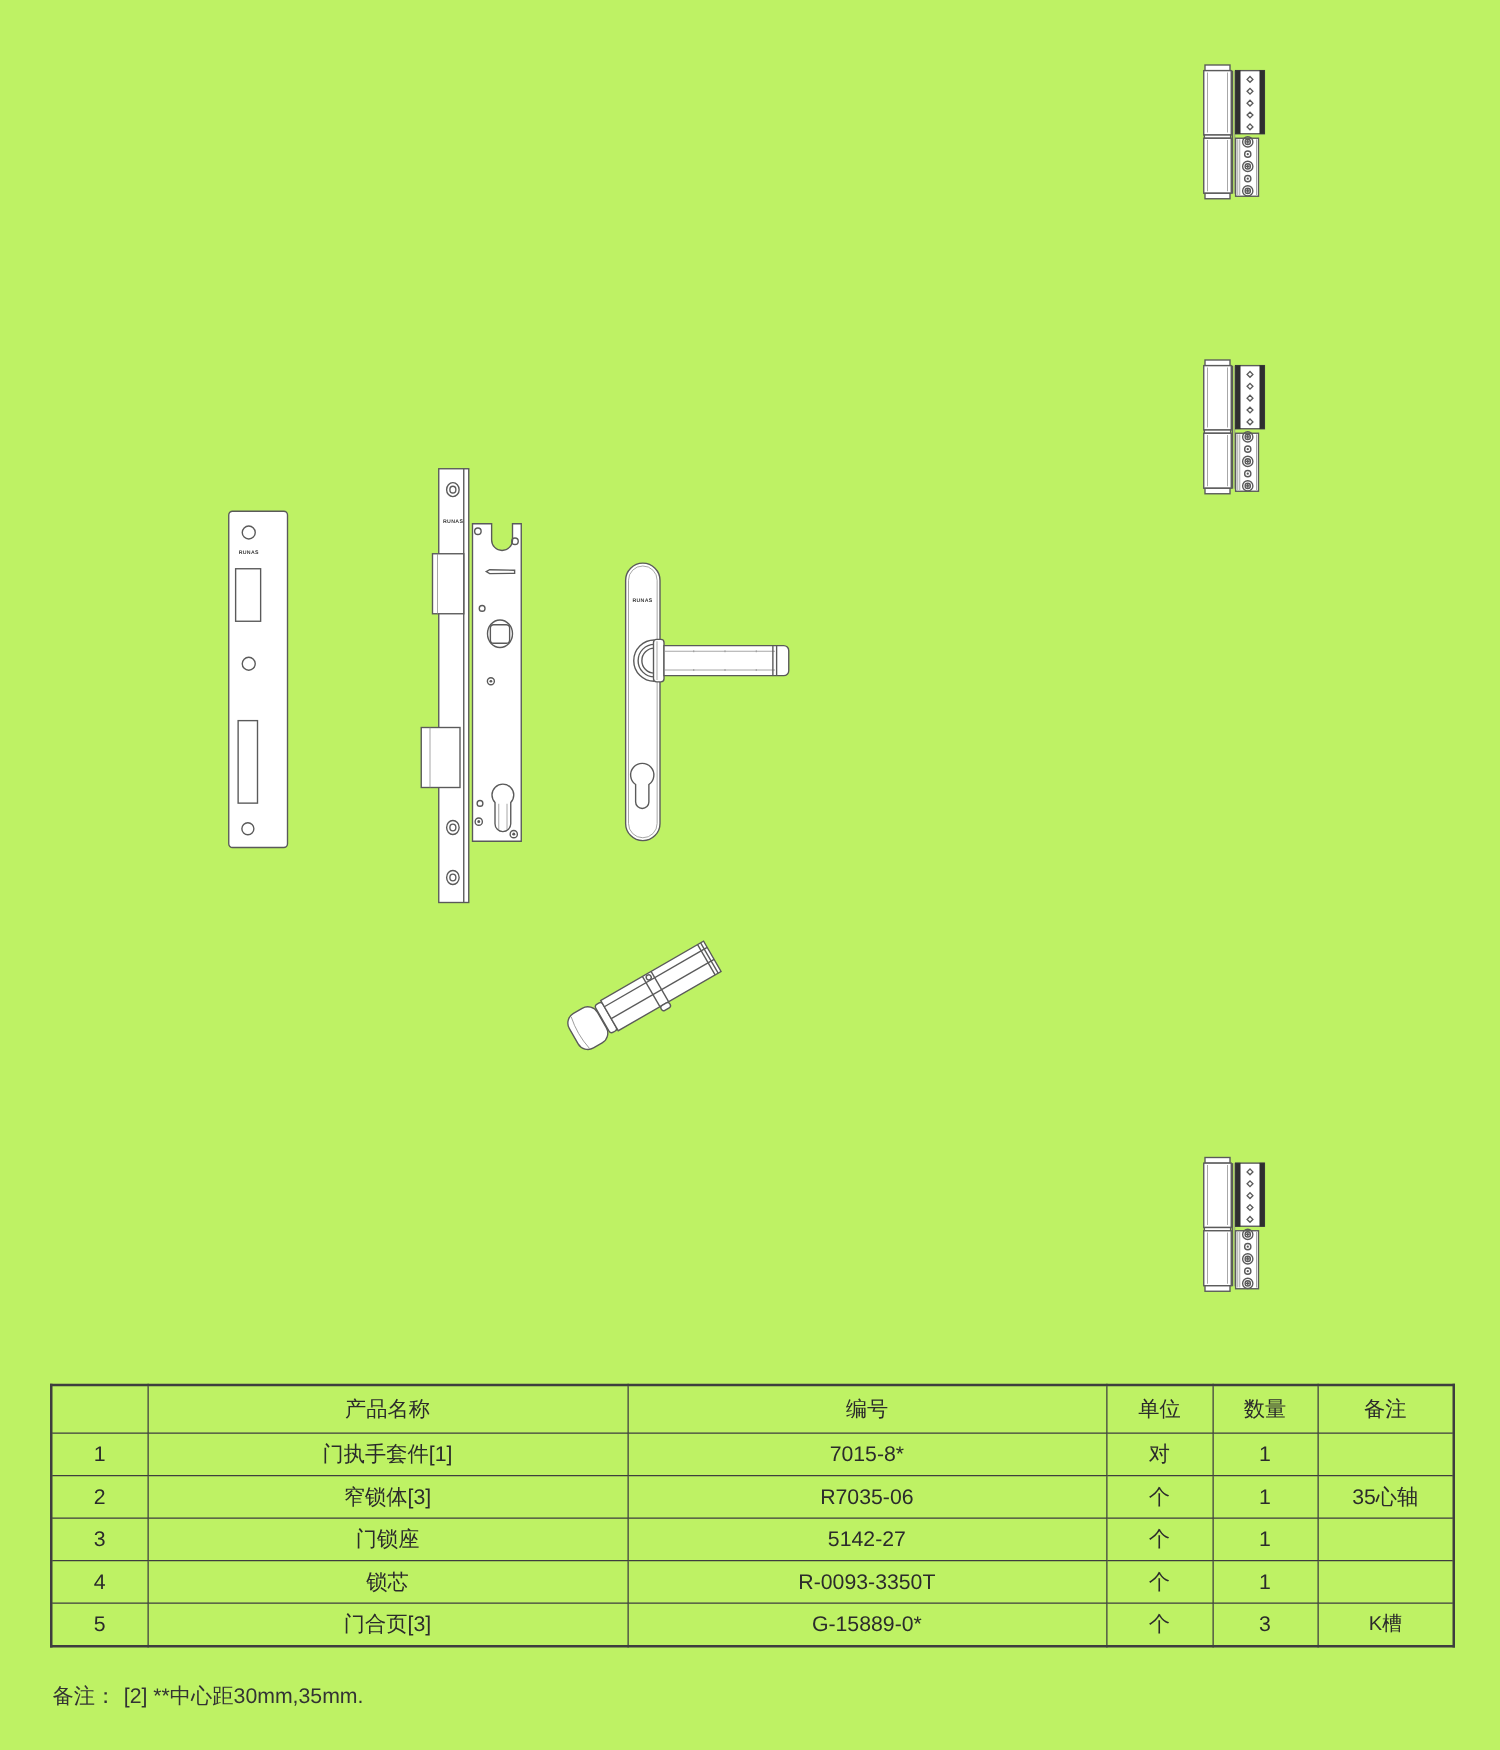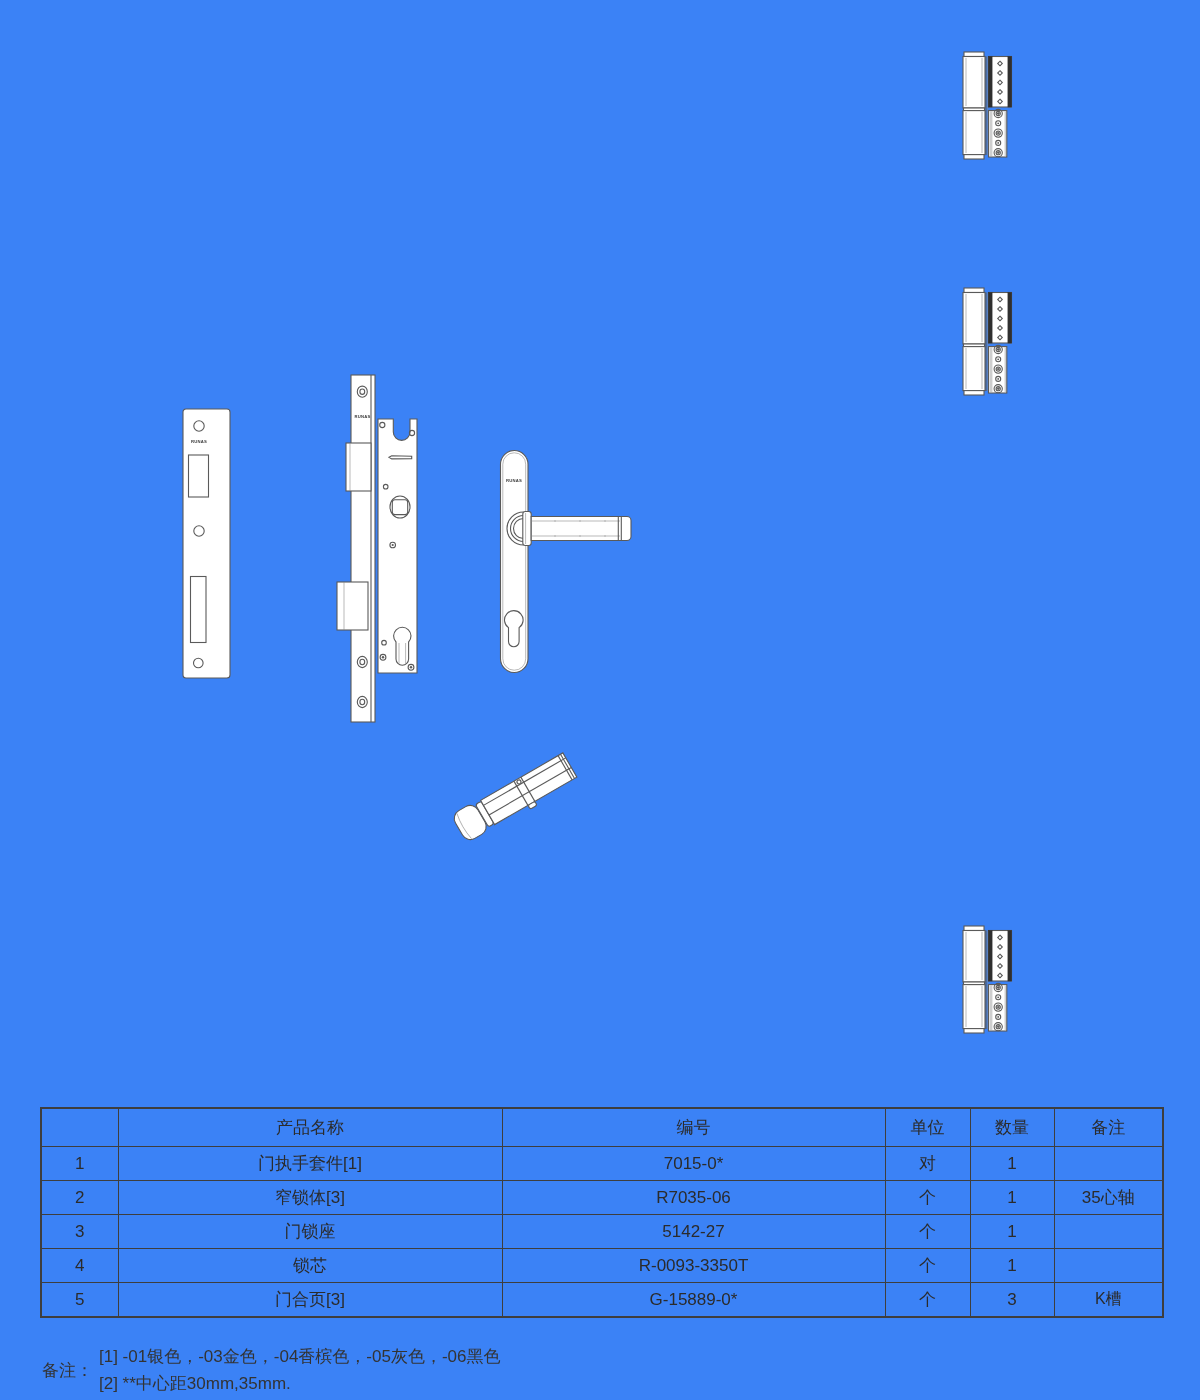--- a/index.html
+++ b/index.html
@@ -1,17 +1,17 @@
 <!DOCTYPE html>
 <html><head>
 <meta charset="utf-8">
 <style>
   html,body{margin:0;padding:0;background:#fff;}
   .page{
-    position:relative;width:1200px;height:1400px;background:#3b82f6;overflow:hidden;
+    position:relative;width:1200px;height:1400px;background:#bef264;overflow:hidden;
     font-family:"Liberation Sans","DejaVu Sans",sans-serif;color:#2b2b2b;
   }
   svg.drawings{position:absolute;left:0;top:0;}
   svg .ln{fill:none;stroke:#5a5a5a;stroke-width:1.1;}
   svg .thin{fill:none;stroke:#8a8a8a;stroke-width:0.6;}
   svg .wh{fill:#ffffff;stroke:#5a5a5a;stroke-width:1.1;}
   svg .dk{fill:#2f2f2f;stroke:#2f2f2f;stroke-width:0.5;}
   svg .dot{fill:#5a5a5a;stroke:none;}
   svg text.brand{
     font-family:"Liberation Sans","DejaVu Sans",sans-serif;
@@ -198,21 +198,21 @@
         <th>编号</th>
         <th>单位</th>
         <th>数量</th>
         <th>备注</th>
       </tr>
     </thead>
     <tbody>
       <tr>
         <td>1</td>
         <td>门执手套件[1]</td>
-        <td>7015-0*</td>
+        <td>7015-8*</td>
         <td>对</td>
         <td>1</td>
         <td></td>
       </tr>
       <tr>
         <td>2</td>
         <td>窄锁体[3]</td>
         <td>R7035-06</td>
         <td>个</td>
         <td>1</td>
@@ -241,18 +241,17 @@
         <td>个</td>
         <td>3</td>
         <td class="sm">K槽</td>
       </tr>
     </tbody>
   </table>
 
   <div class="notes">
     <div class="lbl">备注：</div>
     <div class="lines">
-      <div>[1] -01银色，-03金色，-04香槟色，-05灰色，-06黑色</div>
       <div>[2] **中心距30mm,35mm.</div>
     </div>
   </div>
 
 </div>
 
 </body></html>

